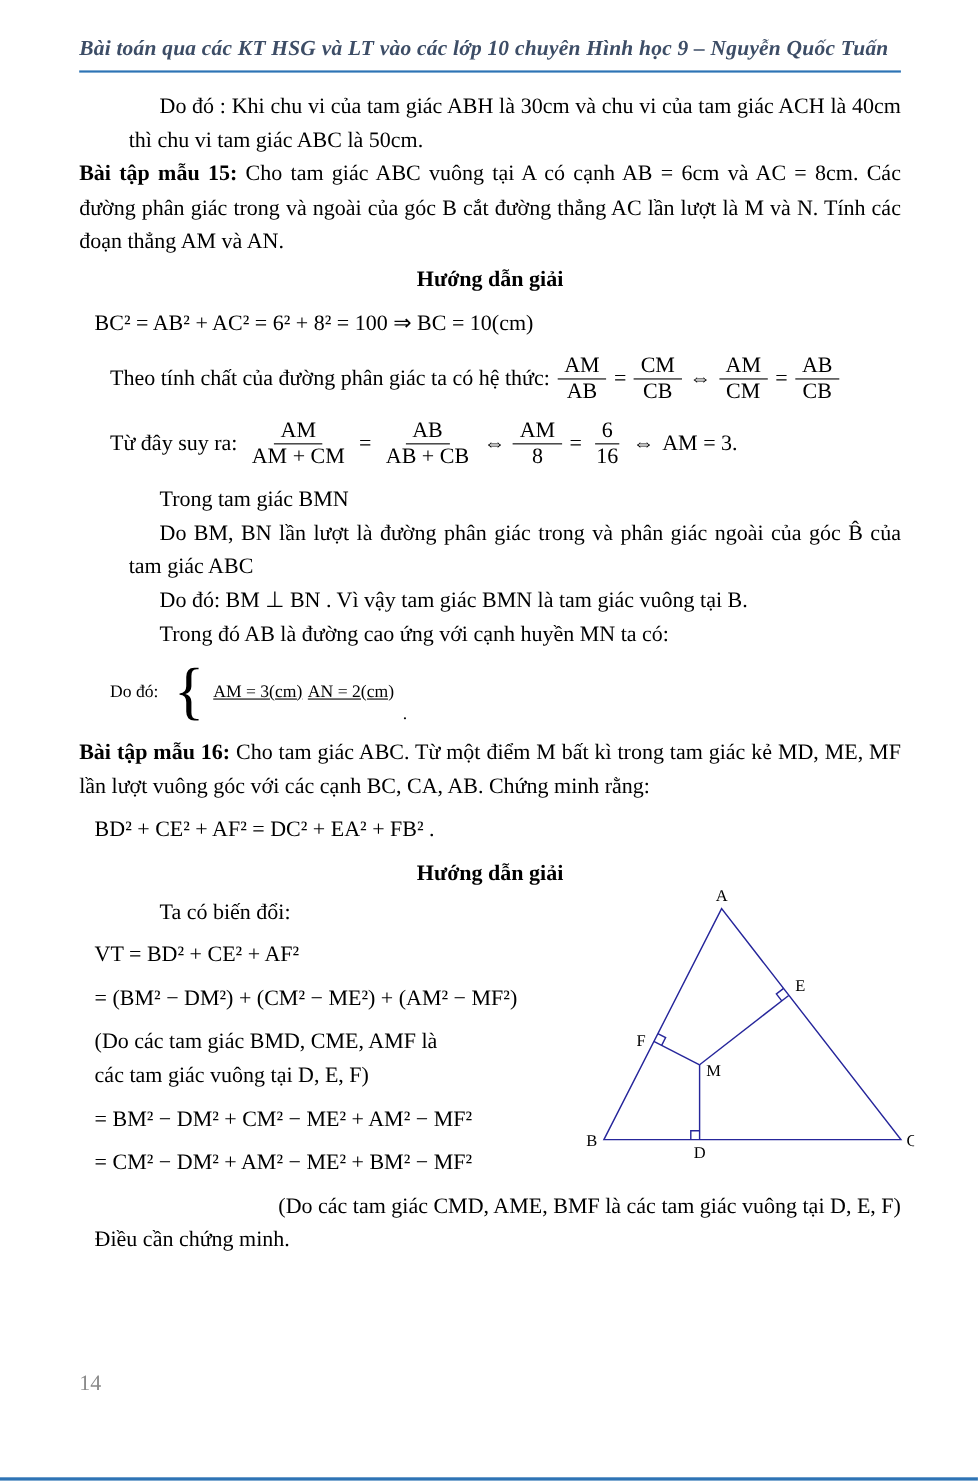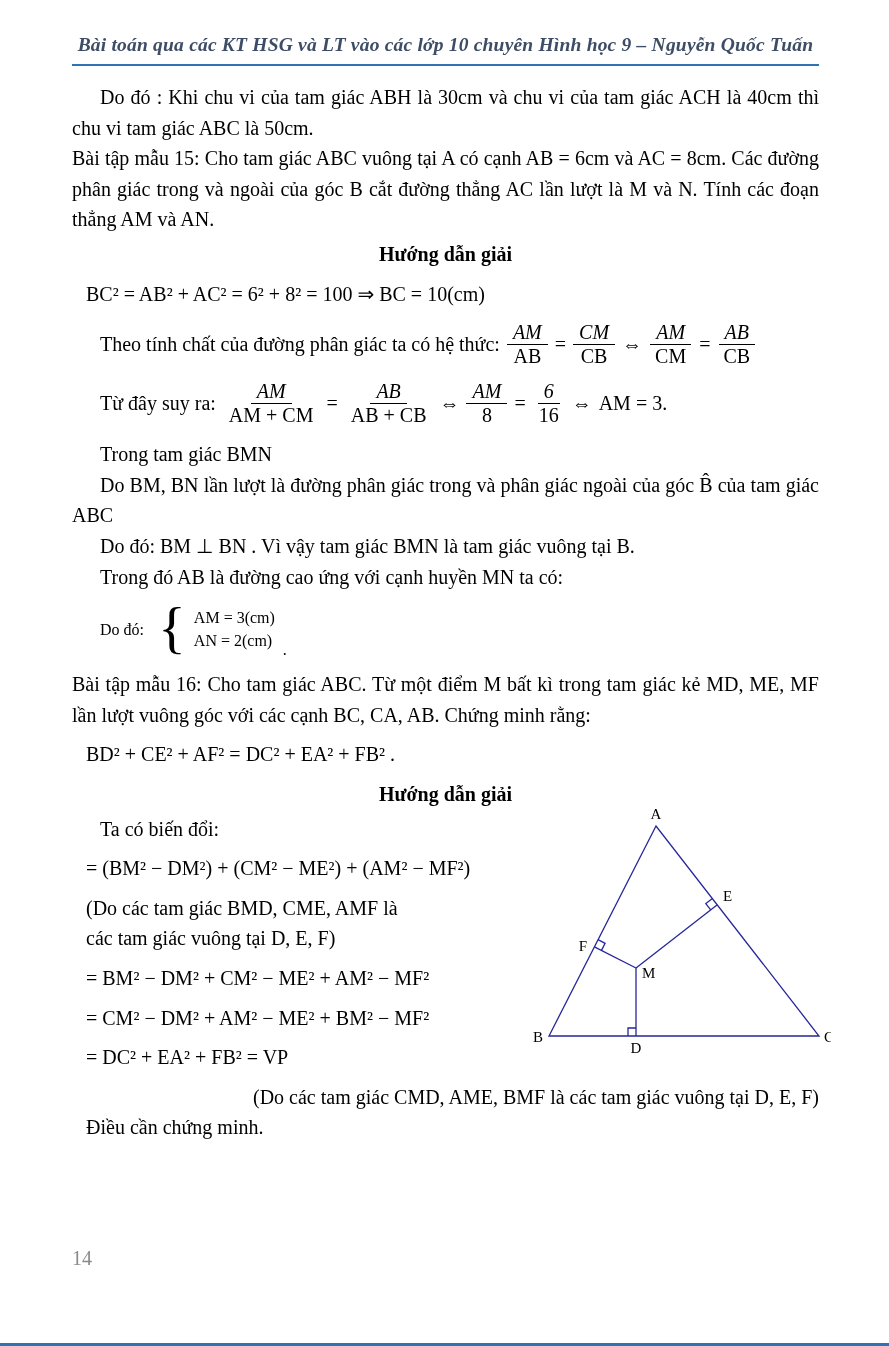--- a/index.html
+++ b/index.html
@@ -7,47 +7,47 @@
     width: 889px; height: 1346px;
     background: #ffffff;
     font-family: "Liberation Serif", serif;
     color: #000;
     position: relative;
     overflow: hidden;
   }
   .page { position: absolute; inset: 0; padding: 34px 70px 0 72px; }
 
   .header-title {
-    text-align: center;
+    text-align: left;
     font-style: italic;
     font-weight: bold;
     font-size: 19.5px;
     color: #3d4d66;
     letter-spacing: .2px;
   }
   .header-rule { height: 2px; background: #2e74b5; margin-top: 8px; margin-bottom: 16px; }
 
   p { font-size: 20px; line-height: 1.53; text-align: justify; margin: 0; }
-  .indent { text-indent: 28px; }
+  .indent { text-indent: 28px; margin-left: 45px; }
   .heading { text-align: center; font-weight: bold; margin: 4px 0; }
-  b.exlabel { font-weight: normal; }
+  b.exlabel { font-weight: bold; }
 
   .formula { margin: 9px 0 9px 14px; text-align: left; }
 
   .math-row {
     display: flex; align-items: center; gap: 7px;
     margin: 12px 0 12px 28px; font-size: 20px; text-align: right;
   }
   .frac { display: inline-flex; flex-direction: column; align-items: center; line-height: 1.15; }
-  .frac .num { padding: 0 6px; border-bottom: 1.4px solid #000; font-style: italic; }
+  .frac .num { padding: 0 6px; border-bottom: 1.4px solid #000; }
   .frac .den { padding: 0 6px; }
 
   .sys { display: flex; align-items: center; gap: 6px; margin: 8px 0 10px 28px; }
   .sys .brace { font-size: 58px; font-weight: 300; line-height: .95; margin: 0 2px 4px 8px; }
-  .sys .lines { display: flex; flex-direction: column; gap: 5px; text-align: left; }
+  .sys .lines { display: flex; flex-direction: row; gap: 5px; text-align: left; text-decoration: underline; }
   .sys .dot { align-self: flex-end; margin-left: 2px; }
 
   .ex16-wrap { position: relative; margin-top: 2px; }
   .leftcol { width: 478px; }
   .leftcol p { text-align: left; }
   .figure { position: absolute; top: -8px; right: -12px; width: 300px; height: 252px; }
   .figure svg text { font-family: "Liberation Serif", serif; font-size: 15px; fill: #000; }
 
   .note { margin-left: 14px; text-align: right; }
   .conclusion { margin-left: 14px; text-align: left; }
@@ -163,26 +163,26 @@
         <text x="293" y="236" text-anchor="start">C</text>
         <text x="105" y="247" text-anchor="middle">D</text>
         <text x="192" y="95" text-anchor="start">E</text>
         <text x="56" y="145" text-anchor="end">F</text>
         <text x="111" y="172" text-anchor="start">M</text>
       </svg>
     </figure>
 
     <div class="leftcol">
       <p class="indent">Ta có biến đổi:</p>
+      <p class="formula">VT = BD² + CE² + AF²</p>
       <p class="formula">= (BM² − DM²) + (CM² − ME²) + (AM² − MF²)</p>
       <p class="note">(Do các tam giác BMD, CME, AMF là</p>
       <p class="note">các tam giác vuông tại D, E, F)</p>
       <p class="formula">= BM² − DM² + CM² − ME² + AM² − MF²</p>
       <p class="formula">= CM² − DM² + AM² − ME² + BM² − MF²</p>
-      <p class="formula">= DC² + EA² + FB² = VP</p>
     </div>
   </div>
 
   <p class="note">(Do các tam giác CMD, AME, BMF  là các tam giác vuông tại D, E, F)</p>
   <p class="conclusion">Điều cần chứng minh.</p>
 
   <div class="footer-page">14</div>
   <div class="bottom-rule"></div>
 </div>
 

